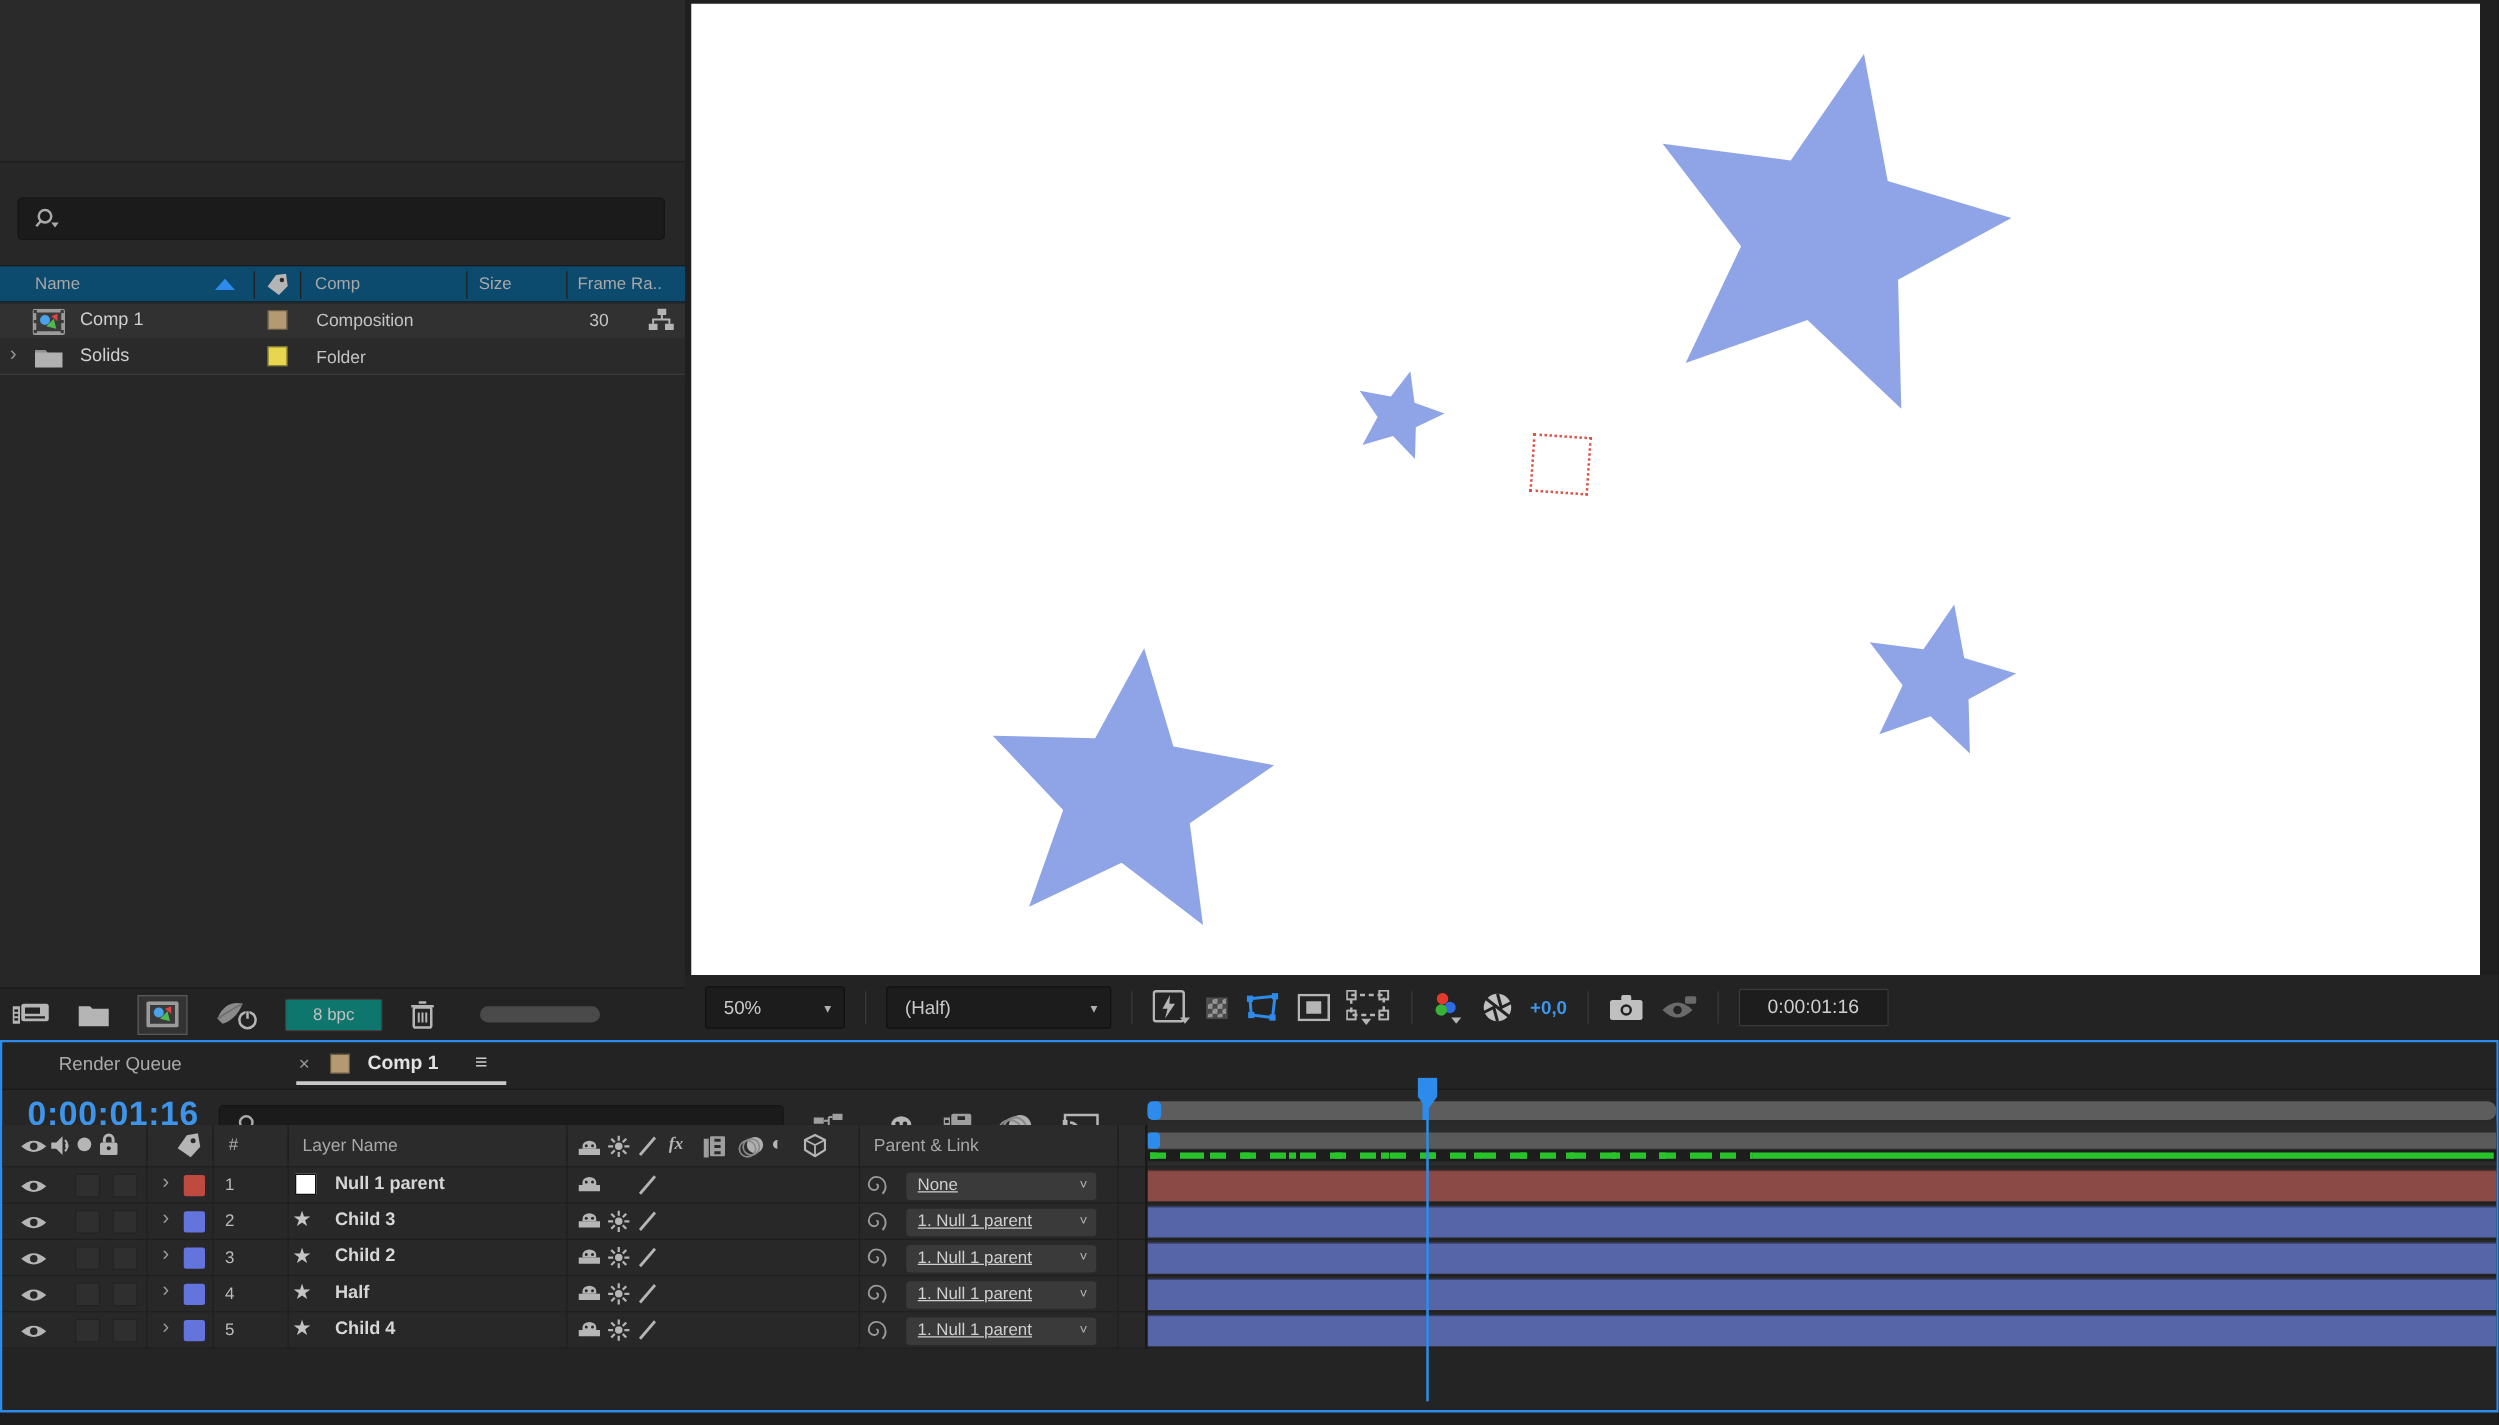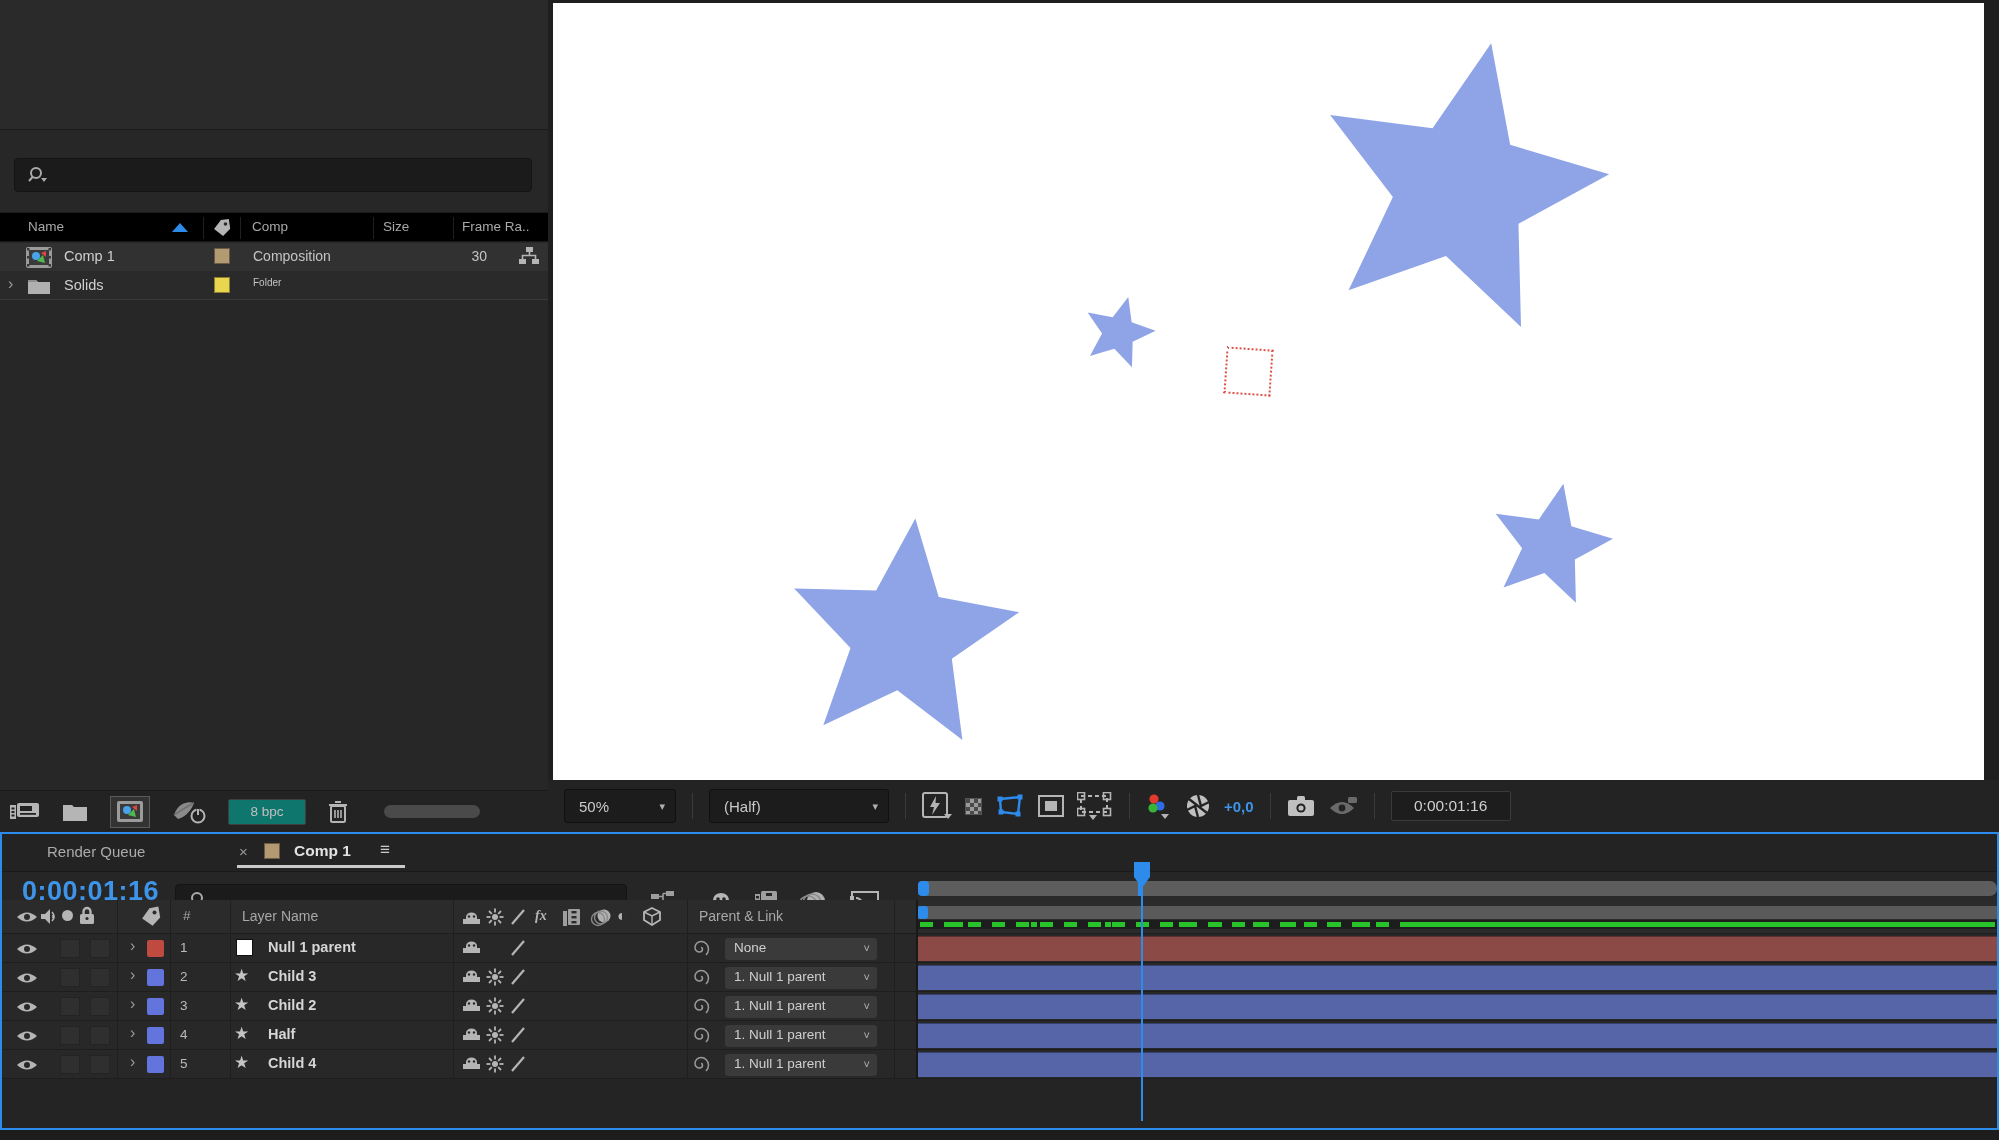--- a/index.html
+++ b/index.html
@@ -10,21 +10,21 @@
   .txt { color:#a8a8a8; font-size:13.5px; white-space:nowrap; }
   .ico svg { display:block; }
   .vsep { position:absolute; width:1px; background:#1f1f1f; }
 
   
   #project-panel { left:0; top:0; width:548px; height:832px; background:#272727; }
   #pp-preview { left:0; top:0; width:548px; height:130px; background:#2a2a2a; border-bottom:1px solid #1c1c1c; }
   #pp-search { left:14px; top:158px; width:518px; height:34px; background:#1b1b1b;
     border:1px solid #141414; border-radius:4px; display:flex; align-items:center; padding-left:12px; gap:3px; }
   #pp-search input, #tl-search input { background:transparent; border:none; outline:none; color:#ccc; font-size:14px; width:85%; }
-  #pp-header { left:0; top:212px; width:548px; height:30px; background:#000000;
+  #pp-header { left:0; top:212px; width:548px; height:30px; background:#0c4a6e;
     border-top:1px solid #1a1a1a; border-bottom:1px solid #1a1a1a; }
   .sort-tri { width:0; height:0; border-left:8px solid transparent; border-right:8px solid transparent; border-bottom:9px solid #2d8ceb; }
   .pp-row { left:0; width:548px; height:28px; display:block; }
   .swatch { position:absolute; width:16px; height:16px; border:1px solid rgba(0,0,0,.4); }
   #pp-footer { left:0; top:790px; width:548px; height:42px; background:#232323; border-top:1px solid #191919;
     display:flex; align-items:center; gap:22px; padding-left:10px; }
   .fbtn { display:flex; align-items:center; justify-content:center; }
   #bpc-btn { width:78px; height:26px; border:1px solid #3f3f3f; background:#0f766e; border-radius:2px;
     color:#c0c0c0; font-size:13.5px; display:flex; align-items:center; justify-content:center; }
   #pp-scroll { width:96px; height:13px; border-radius:7px; background:#4a4a4a; margin-left:14px; }
@@ -74,21 +74,21 @@
   #layer-rows { left:0; top:100px; width:1995px; height:145px; }
   .lrow { position:absolute; left:0; width:1995px; height:29px; background:#282828; border-bottom:1px solid #1e1e1e; }
   .lrow .cellbox { position:absolute; top:5px; width:20px; height:19px; background:#2f2f2f; border:1px solid #232323; }
   .lnum { position:absolute; left:178px; top:6px; color:#bbb; font-size:13.5px; }
   .lname { position:absolute; left:266px; top:5px; color:#d6d6d6; font-size:14.5px; font-weight:bold; }
   .lchip { position:absolute; left:145px; top:6px; width:17px; height:17px; border-radius:2px; }
   .lchev { position:absolute; left:128px; top:3px; color:#9a9a9a; font-size:16px; }
   .null-ico { position:absolute; left:234px; top:5px; width:17px; height:17px; background:#fff; border:1px solid #111; }
   .star-ico { position:absolute; left:232px; top:2px; color:#c4c4c4; font-size:17px; }
   .pl-dd { position:absolute; left:723px; top:4px; width:152px; height:22px; background:#3a3a3a; border-radius:3px; }
-  .pl-txt { position:absolute; left:9px; right:24px; top:2px; color:#cfcfcf; font-size:13.5px; overflow:hidden; white-space:nowrap; }
+  .pl-txt { position:absolute; left:9px; right:24px; top:2px; color:#cfcfcf; font-size:13.5px; overflow:hidden; white-space:nowrap;text-decoration:underline; }
   .pl-ch { position:absolute; right:7px; top:4px; color:#b5b5b5; font-size:11px; }
   .lbar { position:absolute; left:916px; top:2px; width:1079px; height:25px; border-top:1px solid rgba(0,0,0,.35); }
   .sw { position:absolute; top:5px; }
   #playhead-line { left:1139px; top:50px; width:2px; height:237px; background:#2d8ceb; z-index:5; }
   #playhead-pin { left:1132px; top:28px; width:16px; height:26px; background:#2d8ceb; z-index:6;
     clip-path:polygon(0 0,100% 0,100% 58%,50% 100%,0 58%); }
   .colline { top:66px; height:179px; background:#1f1f1f; width:1px; position:absolute; }
   #tl-bottom { left:0; top:245px; width:1995px; height:49px; background:#242424; }
   i.fx { font-style:italic; font-weight:bold; color:#b5b5b5; font-size:14px; font-family:"Liberation Serif", serif; }
   .checker { width:17px; height:17px;
@@ -166,21 +166,21 @@
     <div class="pp-row abs" style="top:271px; height:29px; background:#2a2a2a; border-bottom:1px solid #3a3a3a;">
       <span class="lchev" style="left:8px; top:4px; position:absolute;">›</span>
       <span class="ico abs" style="left:27px; top:6px;">
         <svg width="24" height="18" viewBox="0 0 24 18">
             <path d="M1 3 h8 l2 2 h12 v12 h-22 z" fill="#b0b0b0"></path>
             <path d="M1 3 h8 l2 2 h-10 z" fill="#8f8f8f"></path>
           </svg>
       </span>
       <span class="txt abs" style="left:64px; top:6px; color:#d0d0d0; font-size:14.5px;">Solids</span>
       <span class="swatch" style="left:214px; top:6px; background:#e8d64f;"></span>
-      <span class="txt abs" style="left:253px; top:6px; color:#c4c4c4; font-size:10px;">Folder</span>
+      <span class="txt abs" style="left:253px; top:6px; color:#c4c4c4; font-size:14px;">Folder</span>
     </div>
 
     <div class="abs" style="left:0; top:301px; width:548px; height:489px; background:#272727;"></div>
 
     <div id="pp-footer" class="abs">
       <span class="fbtn ico">
         <svg width="30" height="22" viewBox="0 0 30 22">
             <rect x="0" y="4" width="6" height="14" fill="#b5b5b5"></rect>
             <rect x="1.5" y="6.5" width="3" height="2" fill="#232323"></rect>
             <rect x="1.5" y="10" width="3" height="2" fill="#232323"></rect>

